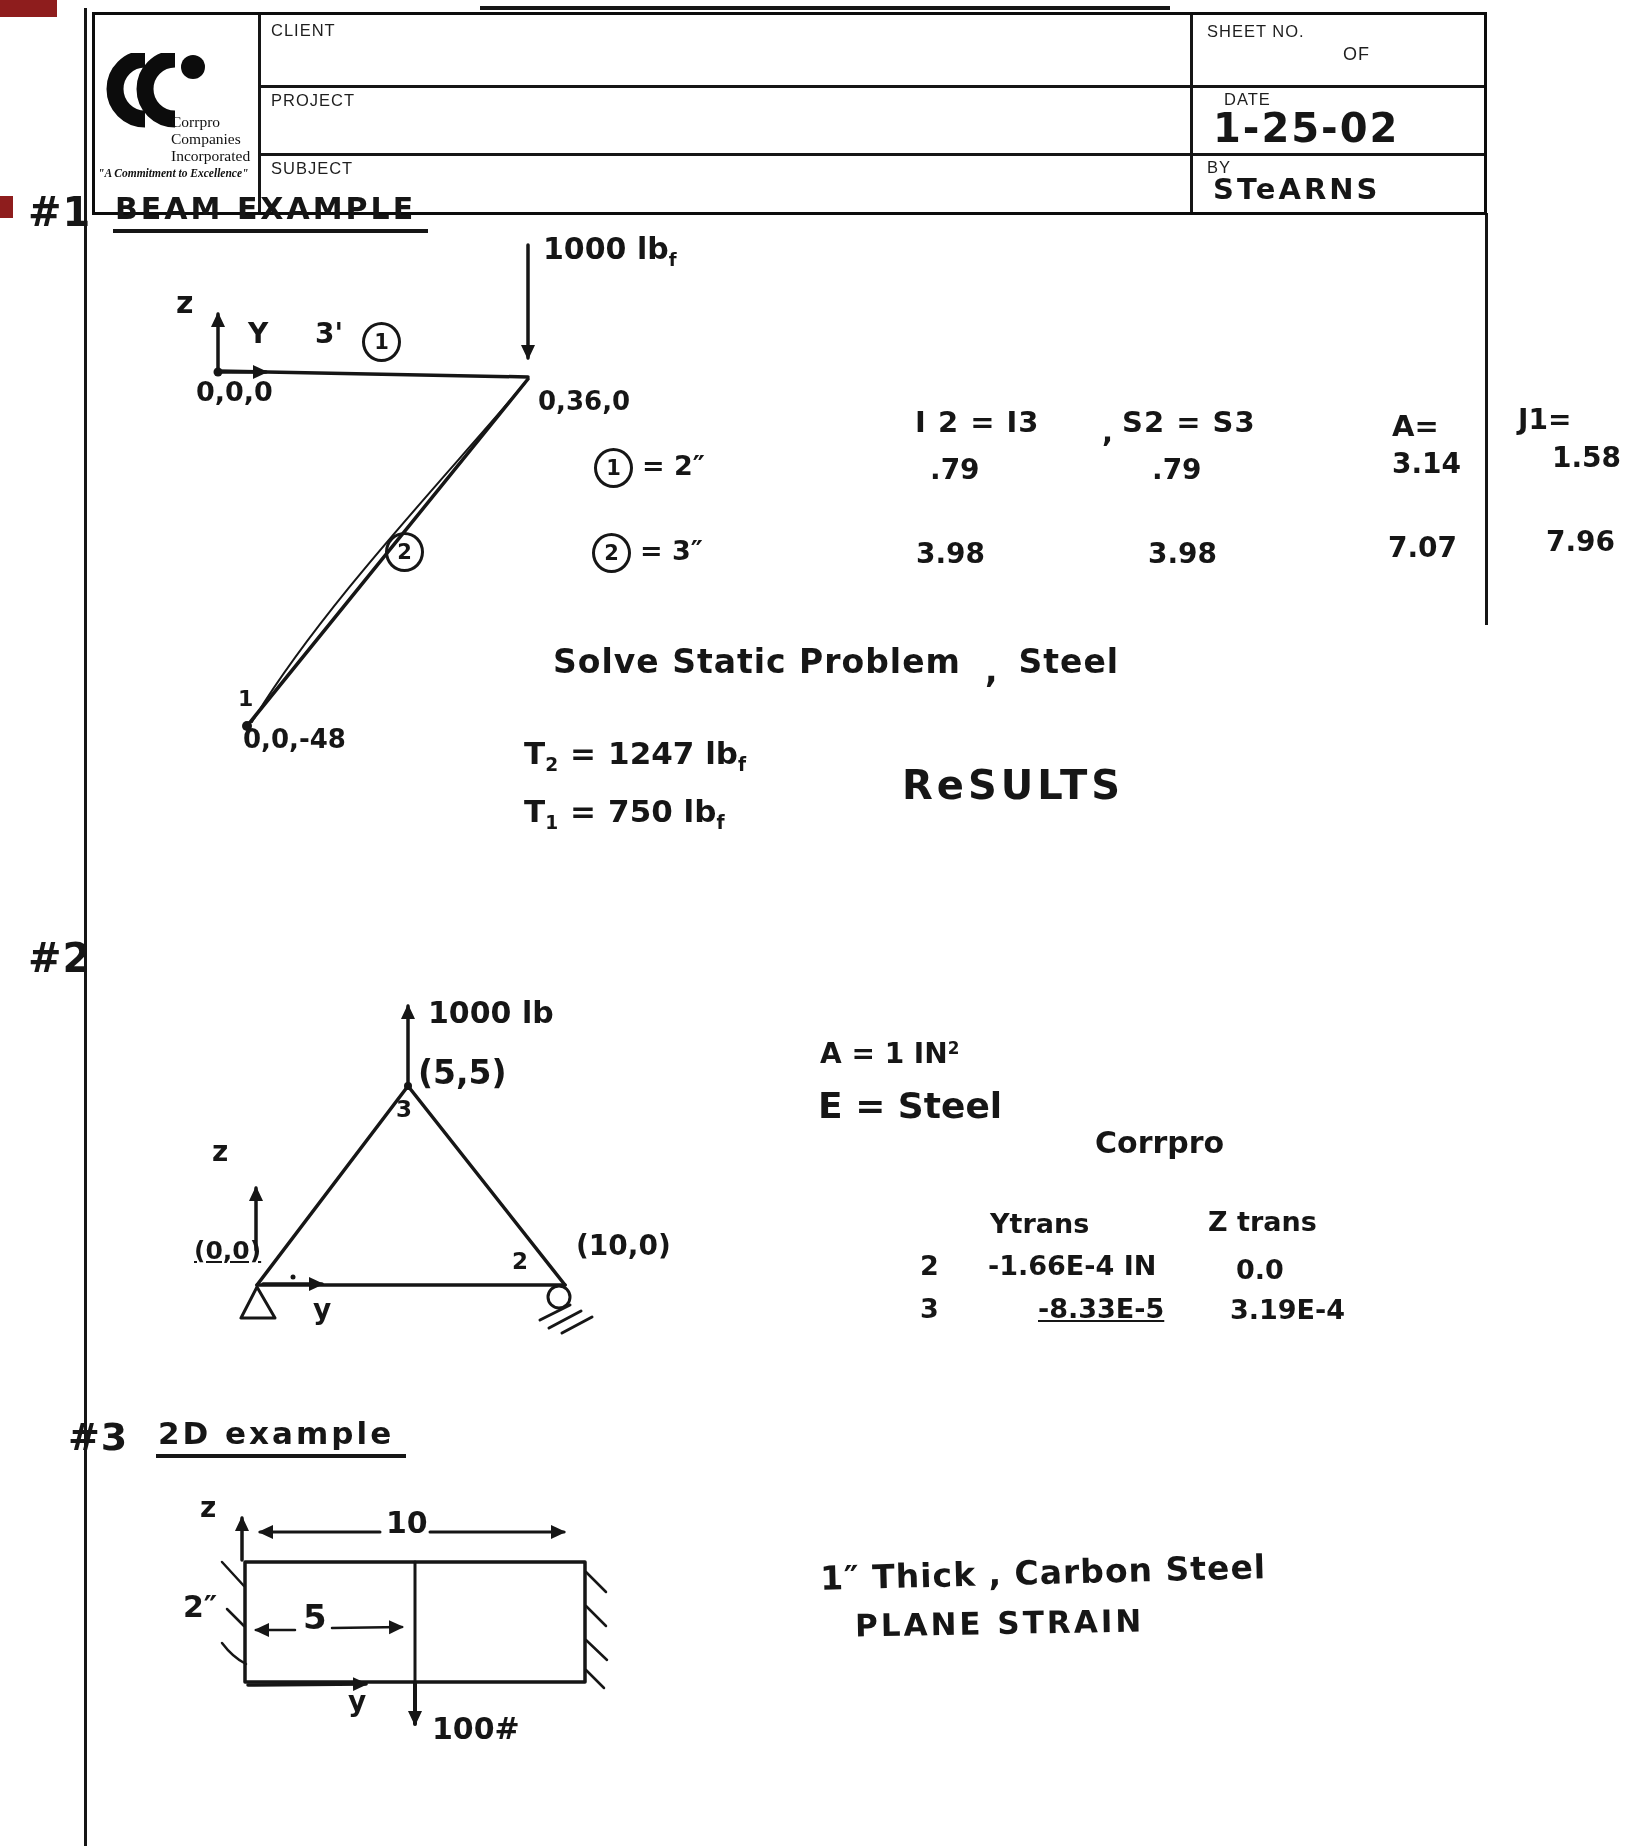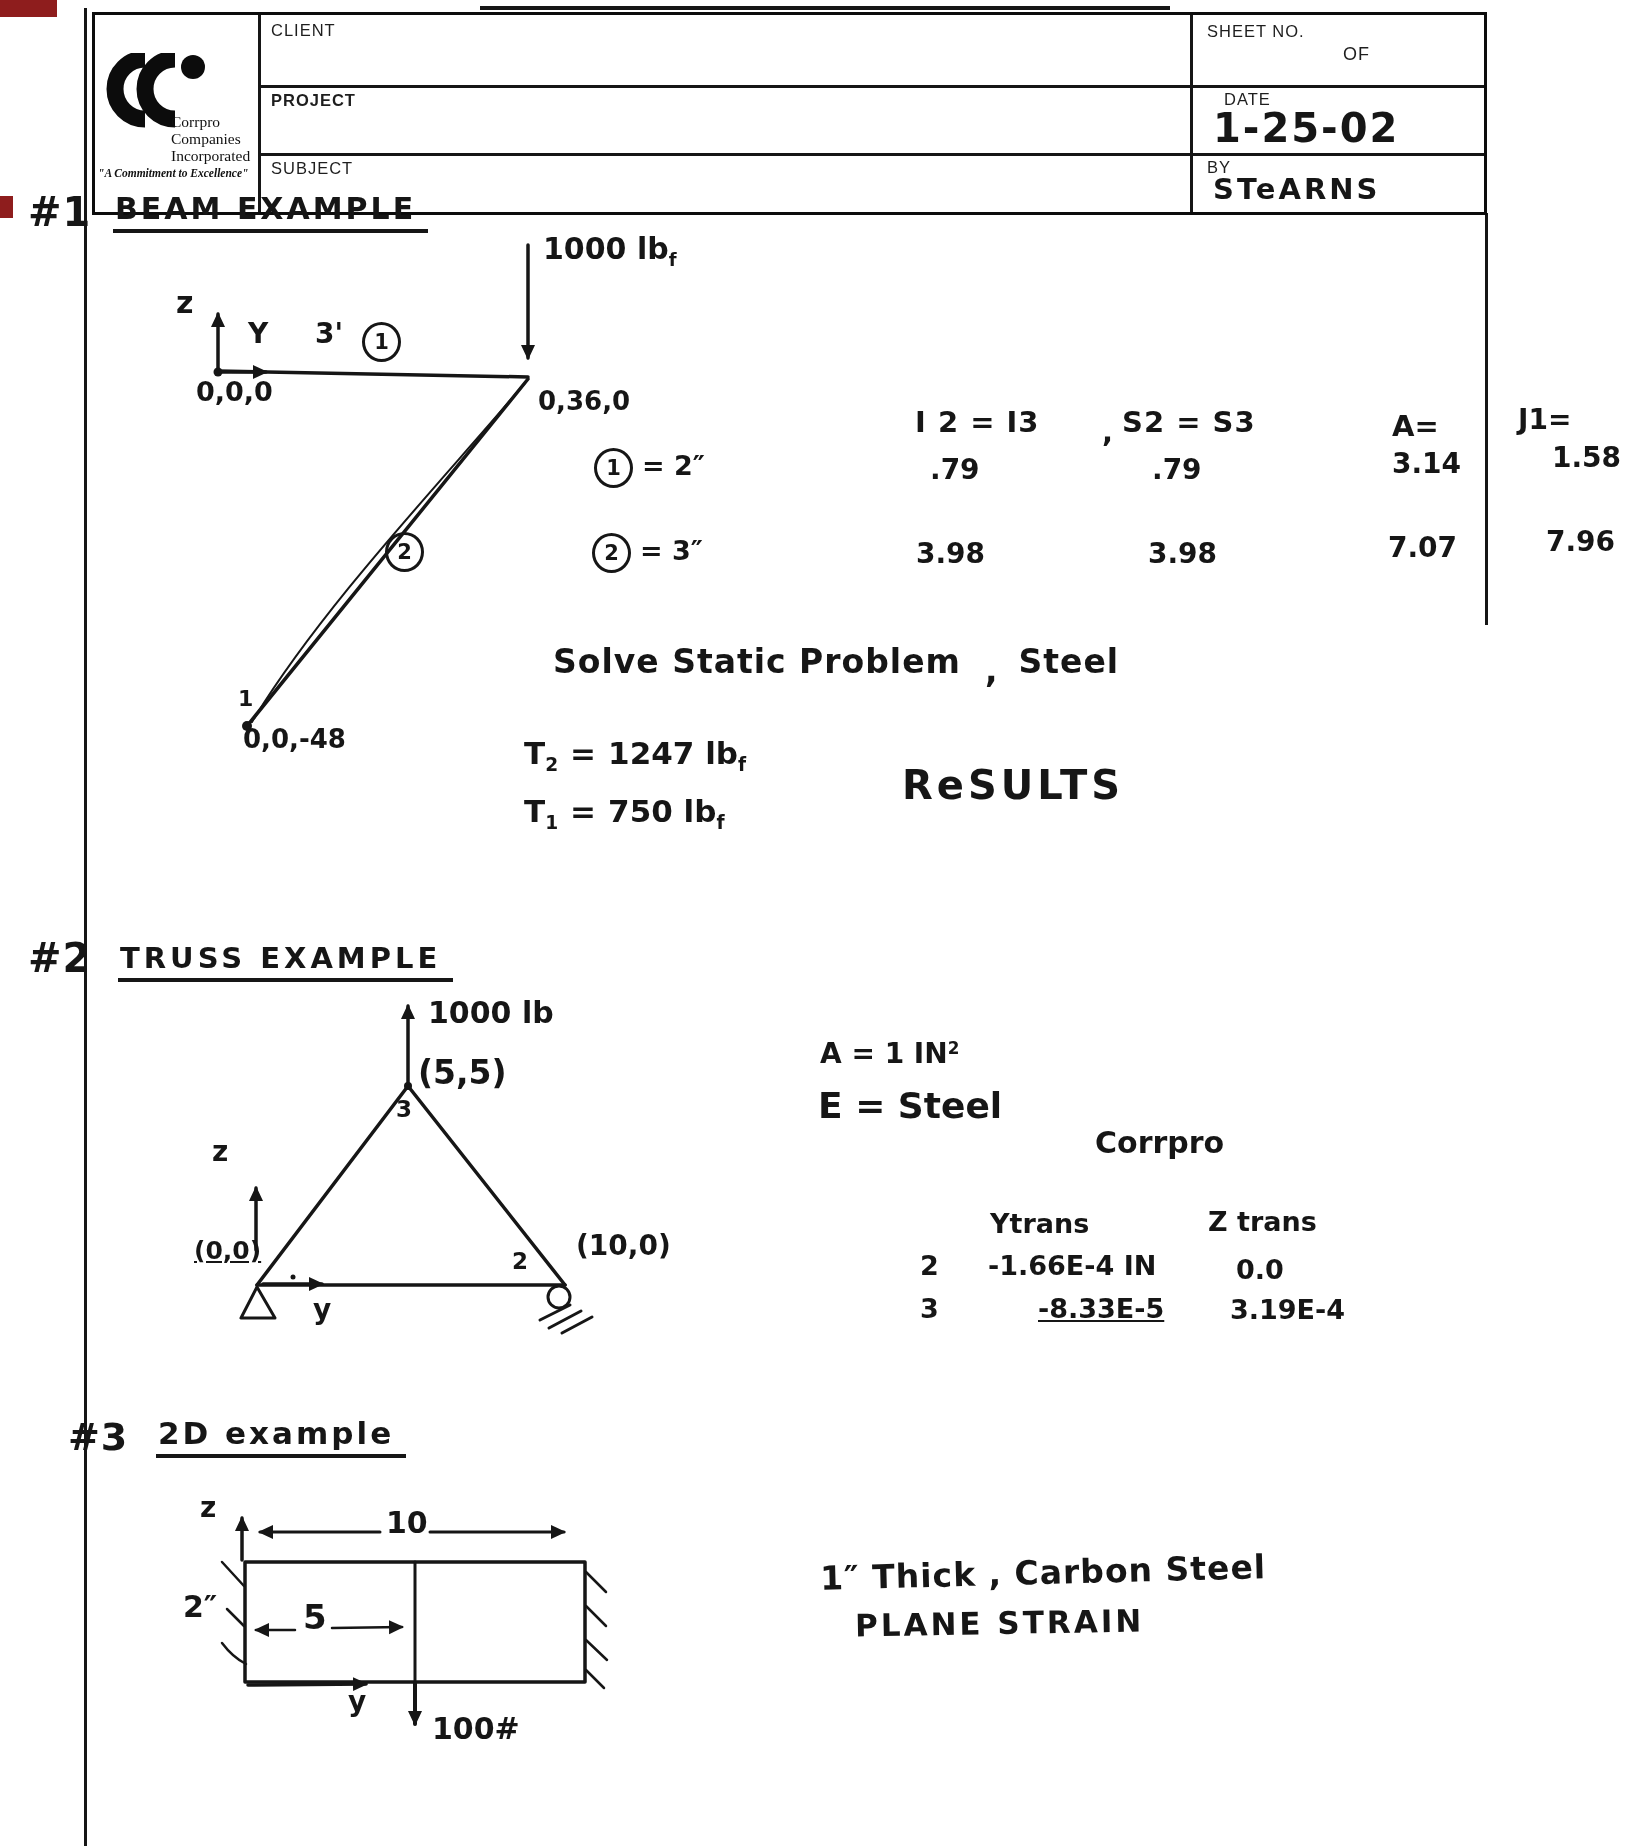--- a/index.html
+++ b/index.html
@@ -54,21 +54,21 @@
       </svg>
       <div class="abs logo-name" style="left:76px;top:98px;">
         <div>Corrpro</div>
         <div>Companies</div>
         <div>Incorporated</div>
       </div>
       <div class="abs logo-tagline" style="left:3px;top:152px;">"A Commitment to Excellence"</div>
     </div>
 
     <div class="lbl pr" style="left:176px;top:7px;">CLIENT</div>
-    <div class="lbl pr" style="left:176px;top:77px;font-weight:bold;">PROJECT</div>
+    <div class="lbl pr" style="left:176px;top:77px;">PROJECT</div>
     <div class="lbl pr" style="left:176px;top:145px;">SUBJECT</div>
 
     <div class="lbl pr" style="left:1112px;top:8px;">SHEET NO.</div>
     <div class="lbl pr" style="left:1248px;top:30px;font-size:18px;">OF</div>
     <div class="lbl pr" style="left:1112px;top:76px;margin-left:17px;">DATE</div>
     <div class="abs hw" style="left:1118px;top:93px;font-size:40px;letter-spacing:2px;">1-25-02</div>
     <div class="lbl pr" style="left:1112px;top:144px;">BY</div>
     <div class="abs hw" style="left:1118px;top:160px;font-size:29px;letter-spacing:3px;">STeARNS</div>
   </div>
 
@@ -165,21 +165,20 @@
   </div>
   <div class="abs hw" style="left:524px;top:738px;font-size:31px;">
     <span>T</span><span class="sub">2</span><span style="margin:0 12px;">=</span><span>1247 lb</span><span class="sub">f</span>
   </div>
   <div class="abs hw" style="left:524px;top:796px;font-size:31px;">
     <span>T</span><span class="sub">1</span><span style="margin:0 12px;">=</span><span>750 lb</span><span class="sub">f</span>
   </div>
   <div class="abs hw" style="left:902px;top:765px;font-size:40px;letter-spacing:4px;">ReSULTS</div>
 
   <div class="abs hw sec-tag" style="left:28px;top:938px;">#2</div>
-  <div class="abs hw sec-title" style="left:118px;top:944px;font-size:29px;letter-spacing:4px;">TRUSS EXAMPLE</div>
 
   <div class="abs hw" style="left:428px;top:998px;font-size:30px;">1000 lb</div>
   <div class="abs hw" style="left:418px;top:1056px;font-size:33px;">(5,5)</div>
   <div class="abs hw" style="left:396px;top:1098px;font-size:23px;">3</div>
   <div class="abs hw" style="left:212px;top:1138px;font-size:28px;">z</div>
   <div class="abs hw" style="left:194px;top:1238px;font-size:25px;text-decoration:underline;">(0,0)</div>
   <div class="abs hw" style="left:313px;top:1296px;font-size:28px;">y</div>
   <div class="abs hw" style="left:512px;top:1250px;font-size:23px;">2</div>
   <div class="abs hw" style="left:576px;top:1232px;font-size:28px;">(10,0)</div>
 

